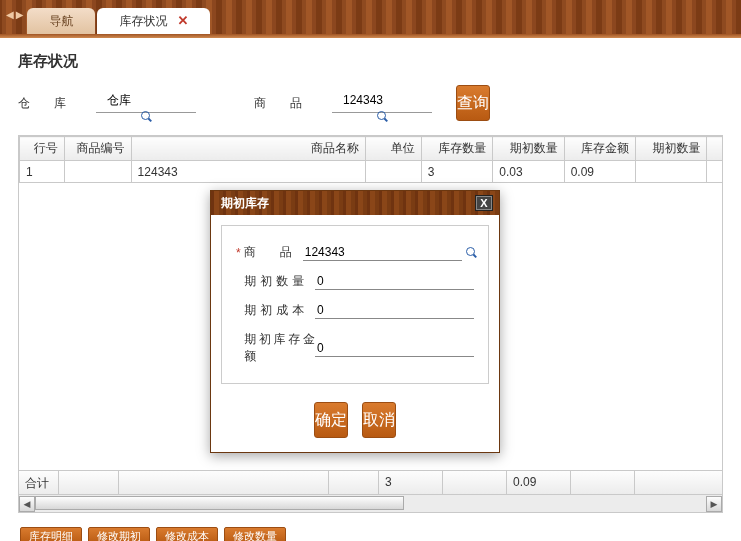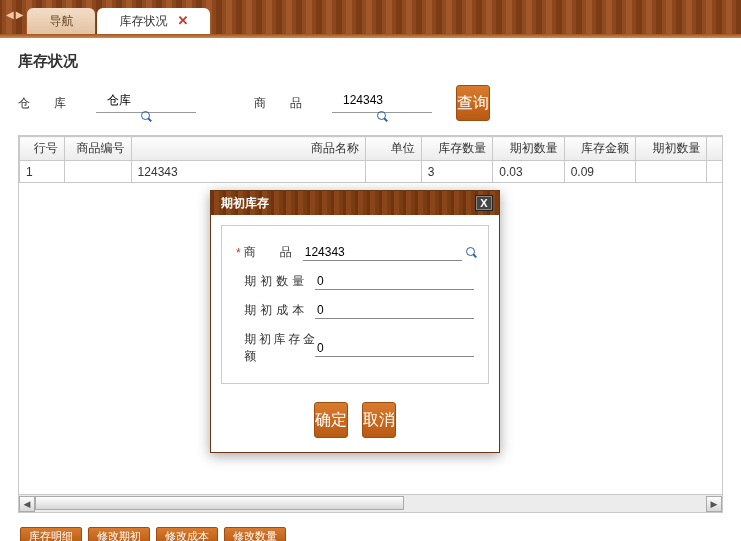--- a/index.html
+++ b/index.html
@@ -358,20 +358,31 @@
           <td>0.03</td>
           <td>0.09</td>
           <td></td>
           <td></td>
         </tr>
       </tbody>
     </table>
 
     <div class="blank-body"></div>
 
+    <div class="total-row">
+      <div style="width:40px">合计</div>
+      <div style="width:60px"></div>
+      <div style="width:210px"></div>
+      <div style="width:50px"></div>
+      <div style="width:64px;text-align:left">3</div>
+      <div style="width:64px"></div>
+      <div style="width:64px;text-align:left">0.09</div>
+      <div style="width:64px"></div>
+      <div style="flex:1;border-right:none"></div>
+    </div>
 
     <div class="hscroll">
       <div class="arrow">◀</div>
       <div class="track">
         <div class="thumb"></div>
       </div>
       <div class="arrow">▶</div>
     </div>
   </div>
 

